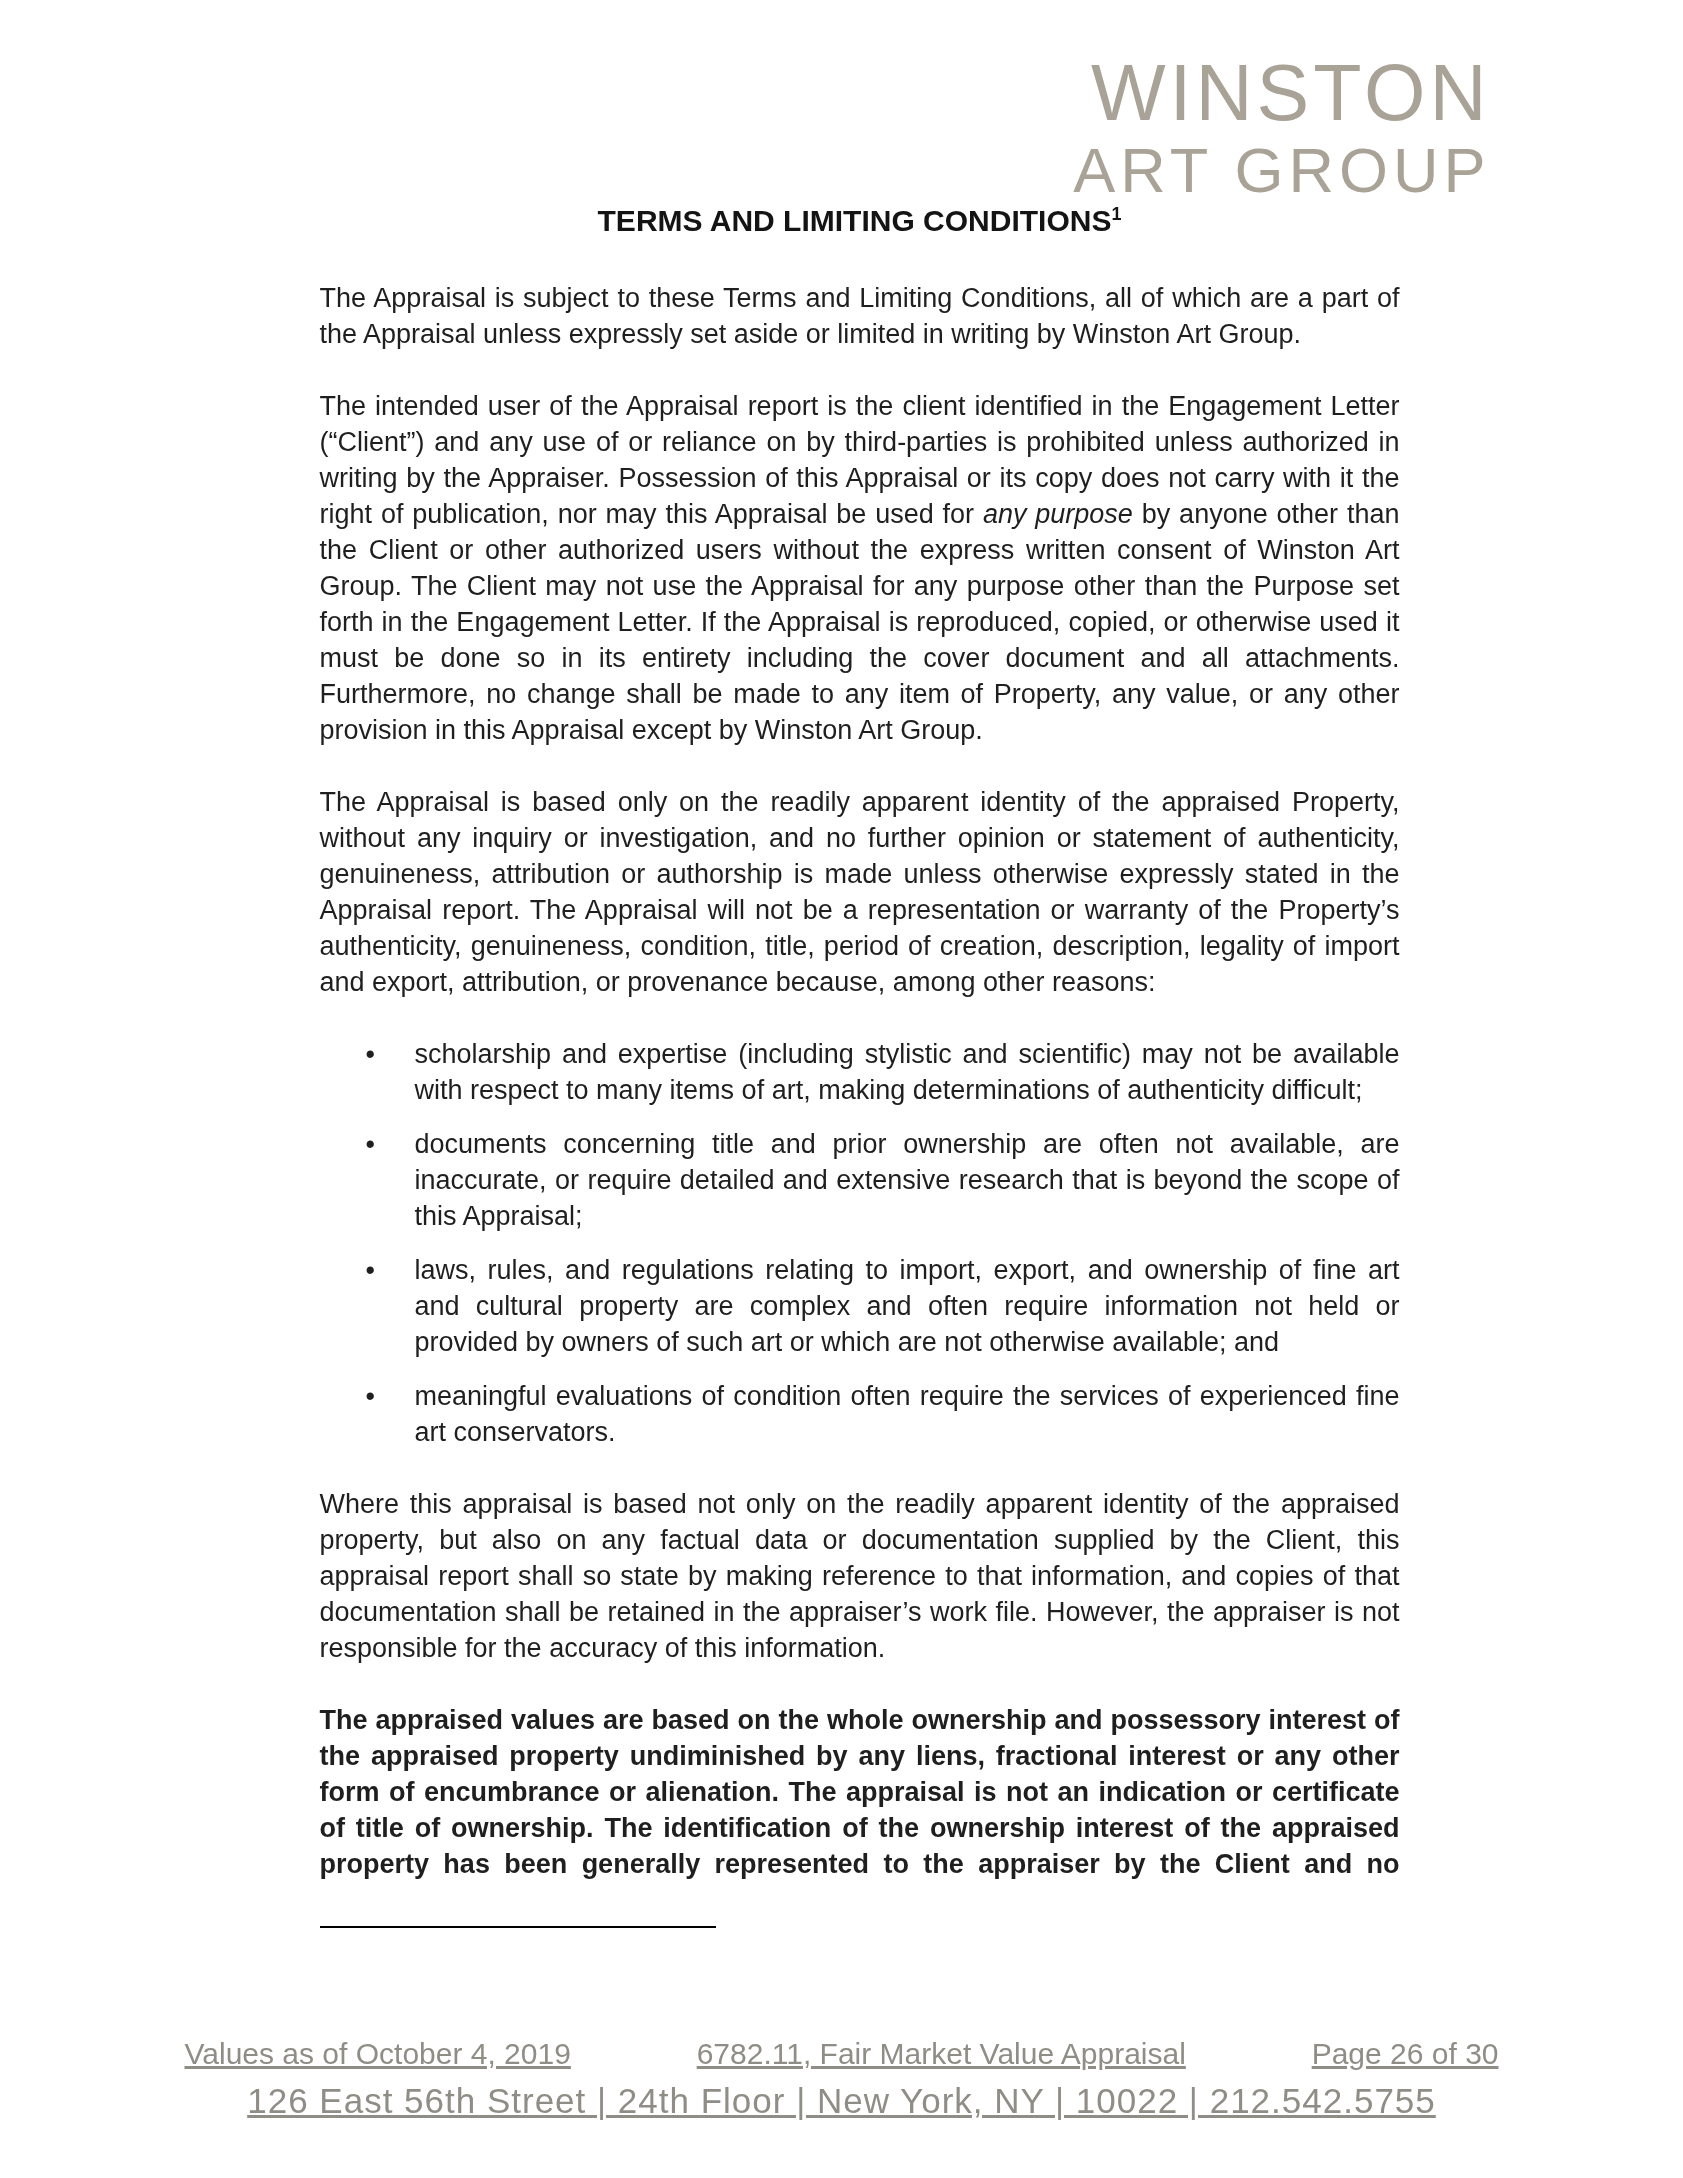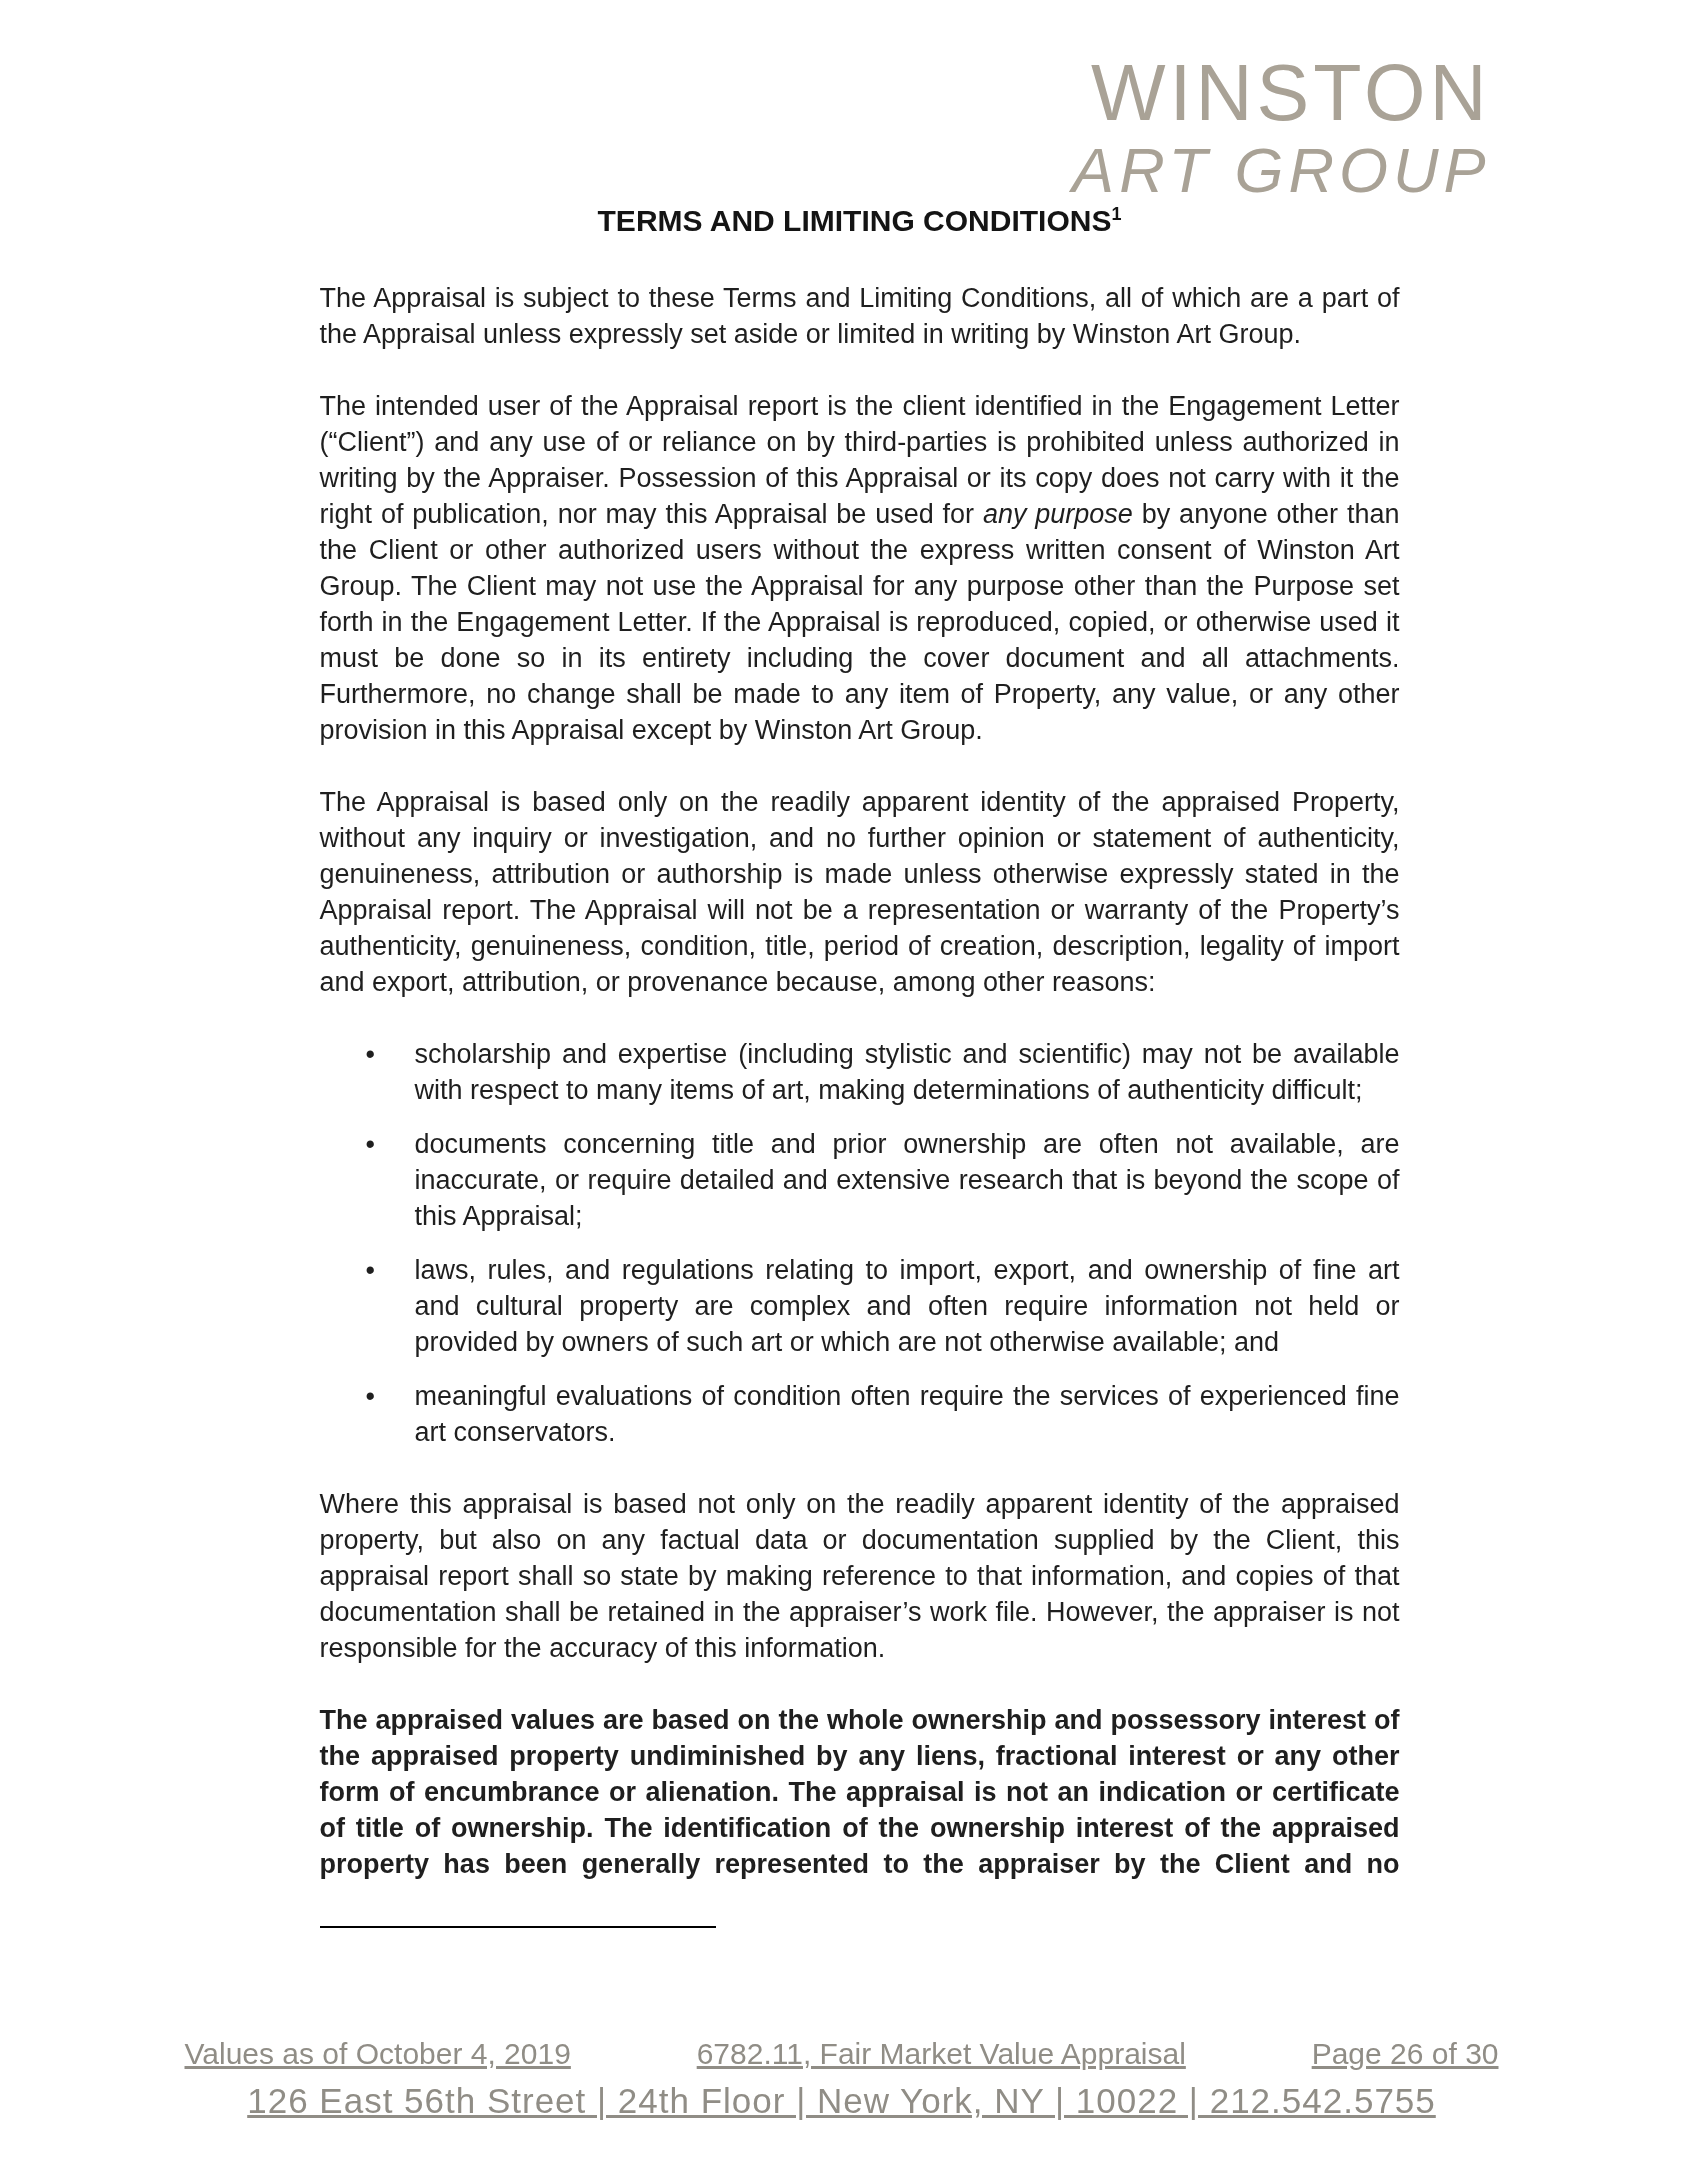--- a/index.html
+++ b/index.html
@@ -31,21 +31,20 @@
     font-weight: 200;
     letter-spacing: 4px;
     color: #a9a296;
   }
   .logo .line2 {
     font-size: 63px;
     font-weight: 200;
     letter-spacing: 5px;
     color: #a9a296;
     margin-top: 2px;
-    font-style: italic;
   }
   
   .title {
     text-align: center;
     font-size: 30px;
     font-weight: 700;
     color: #141414;
   }
   .title sup {
     font-size: 60%;

